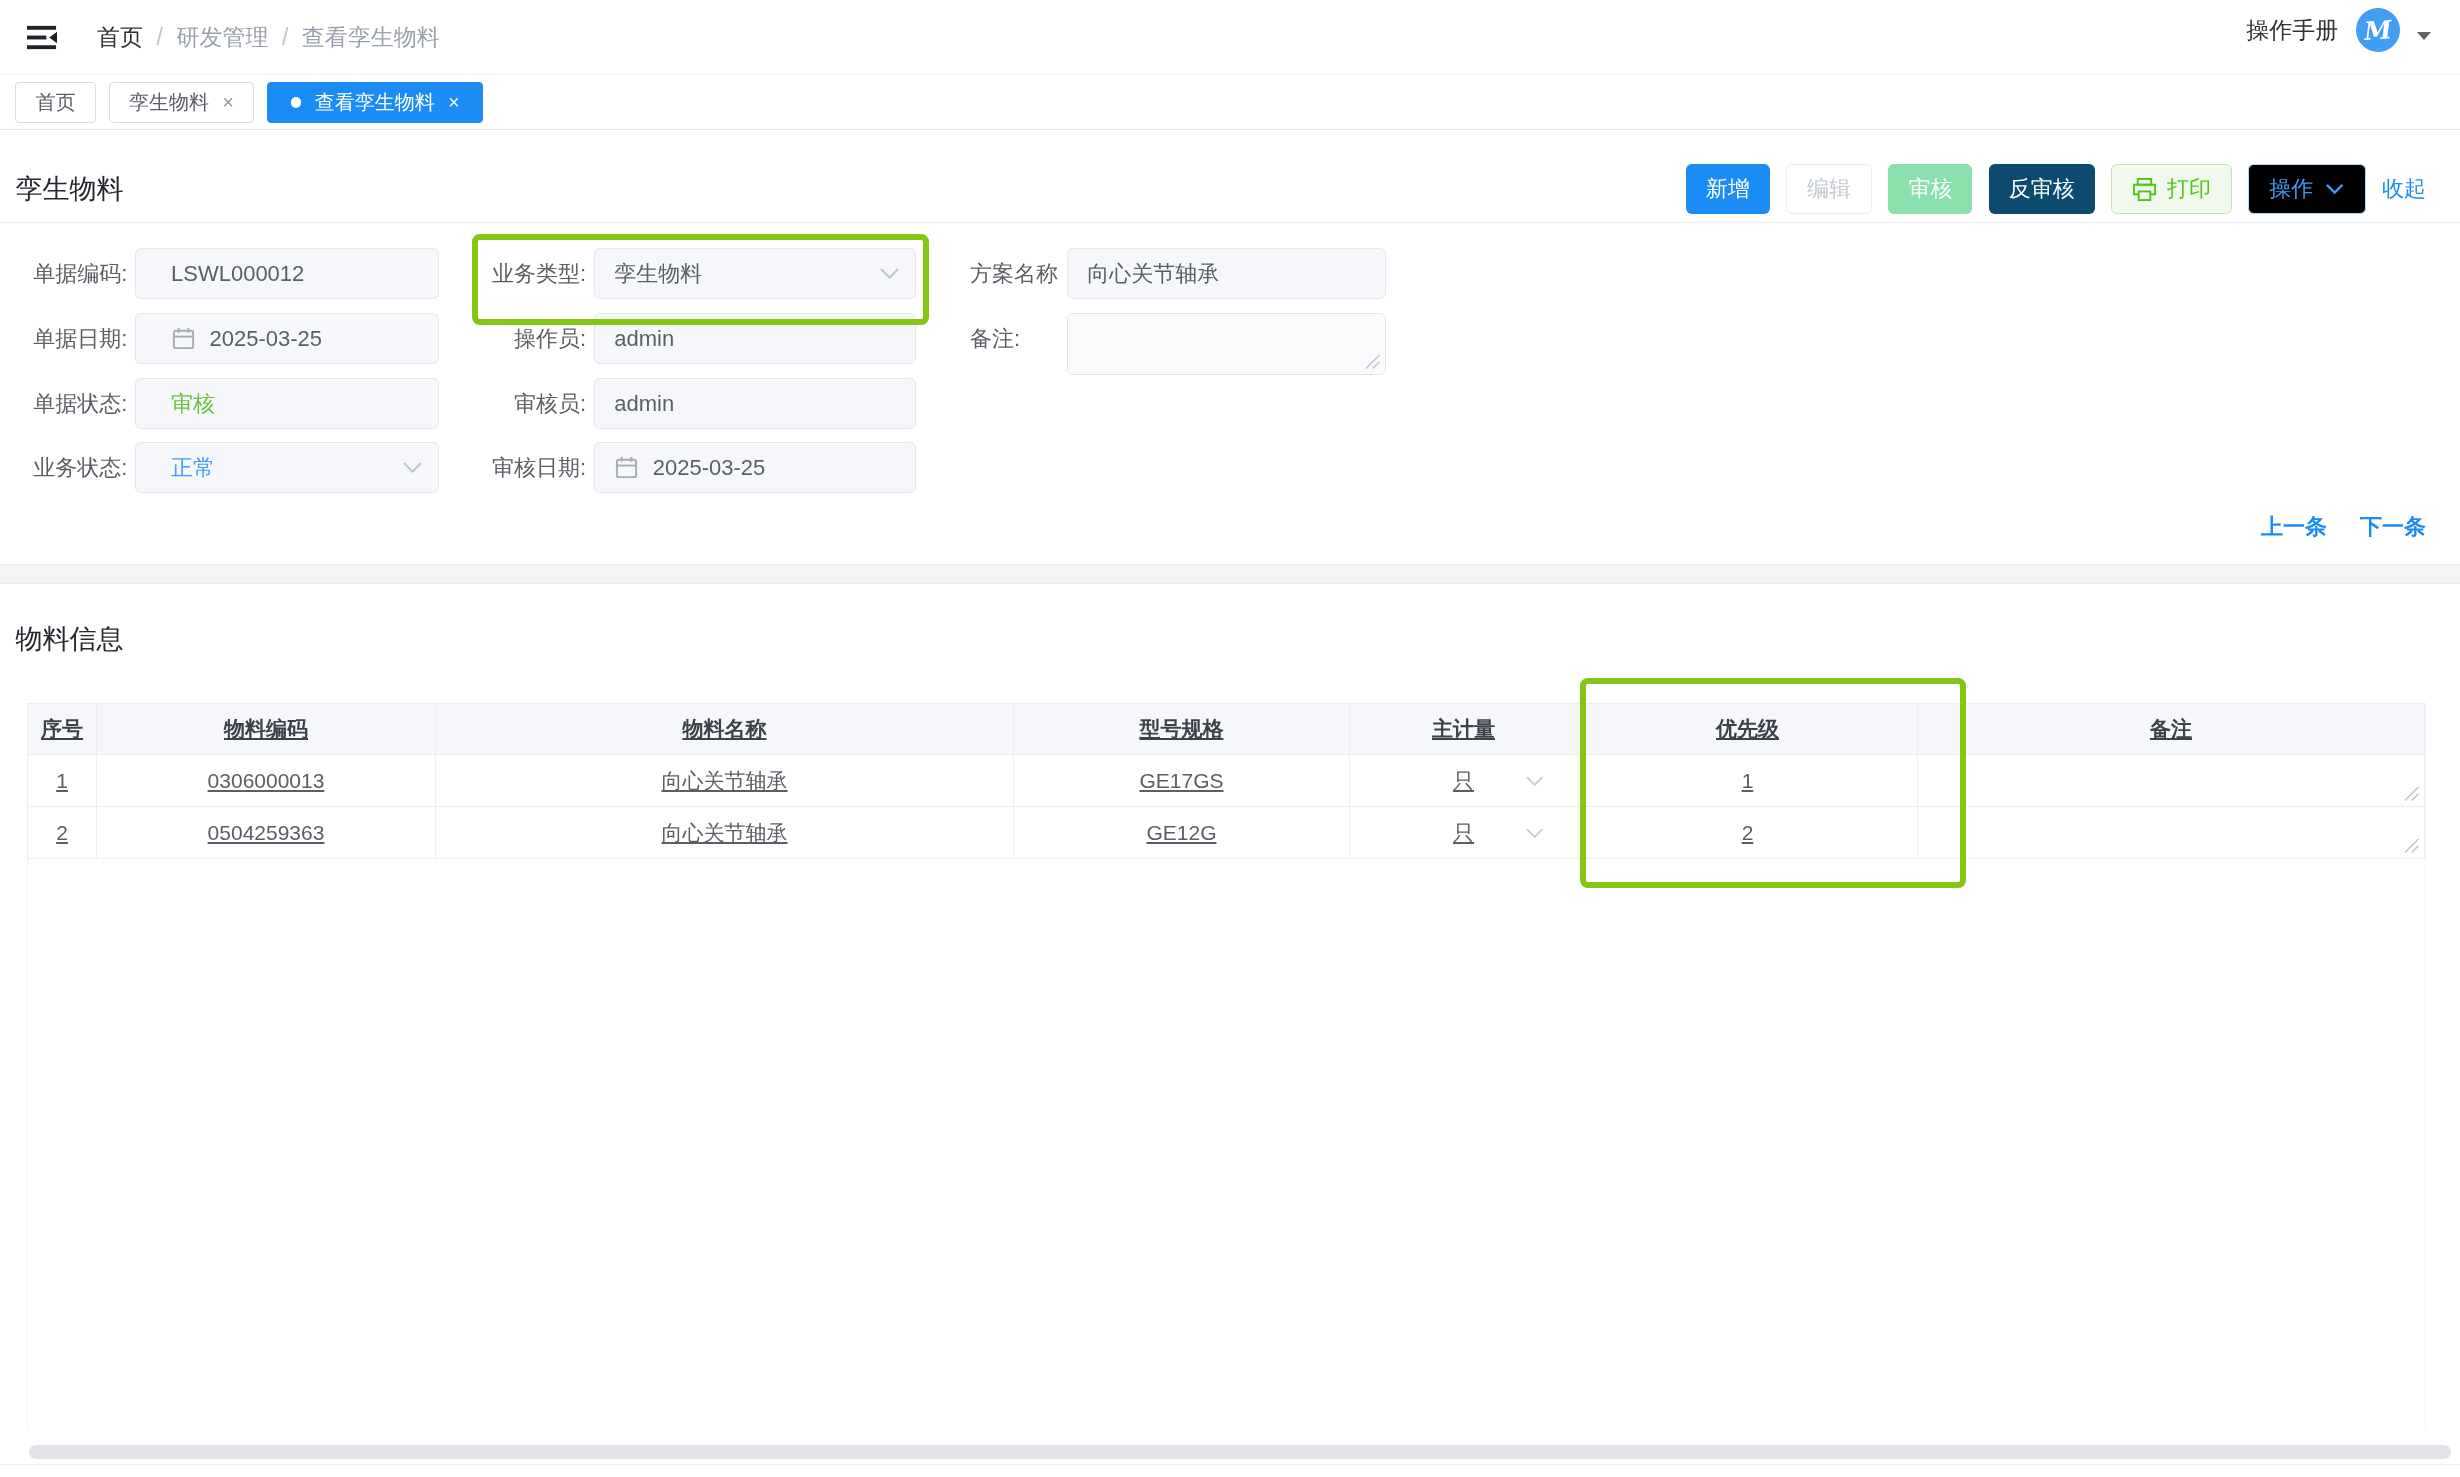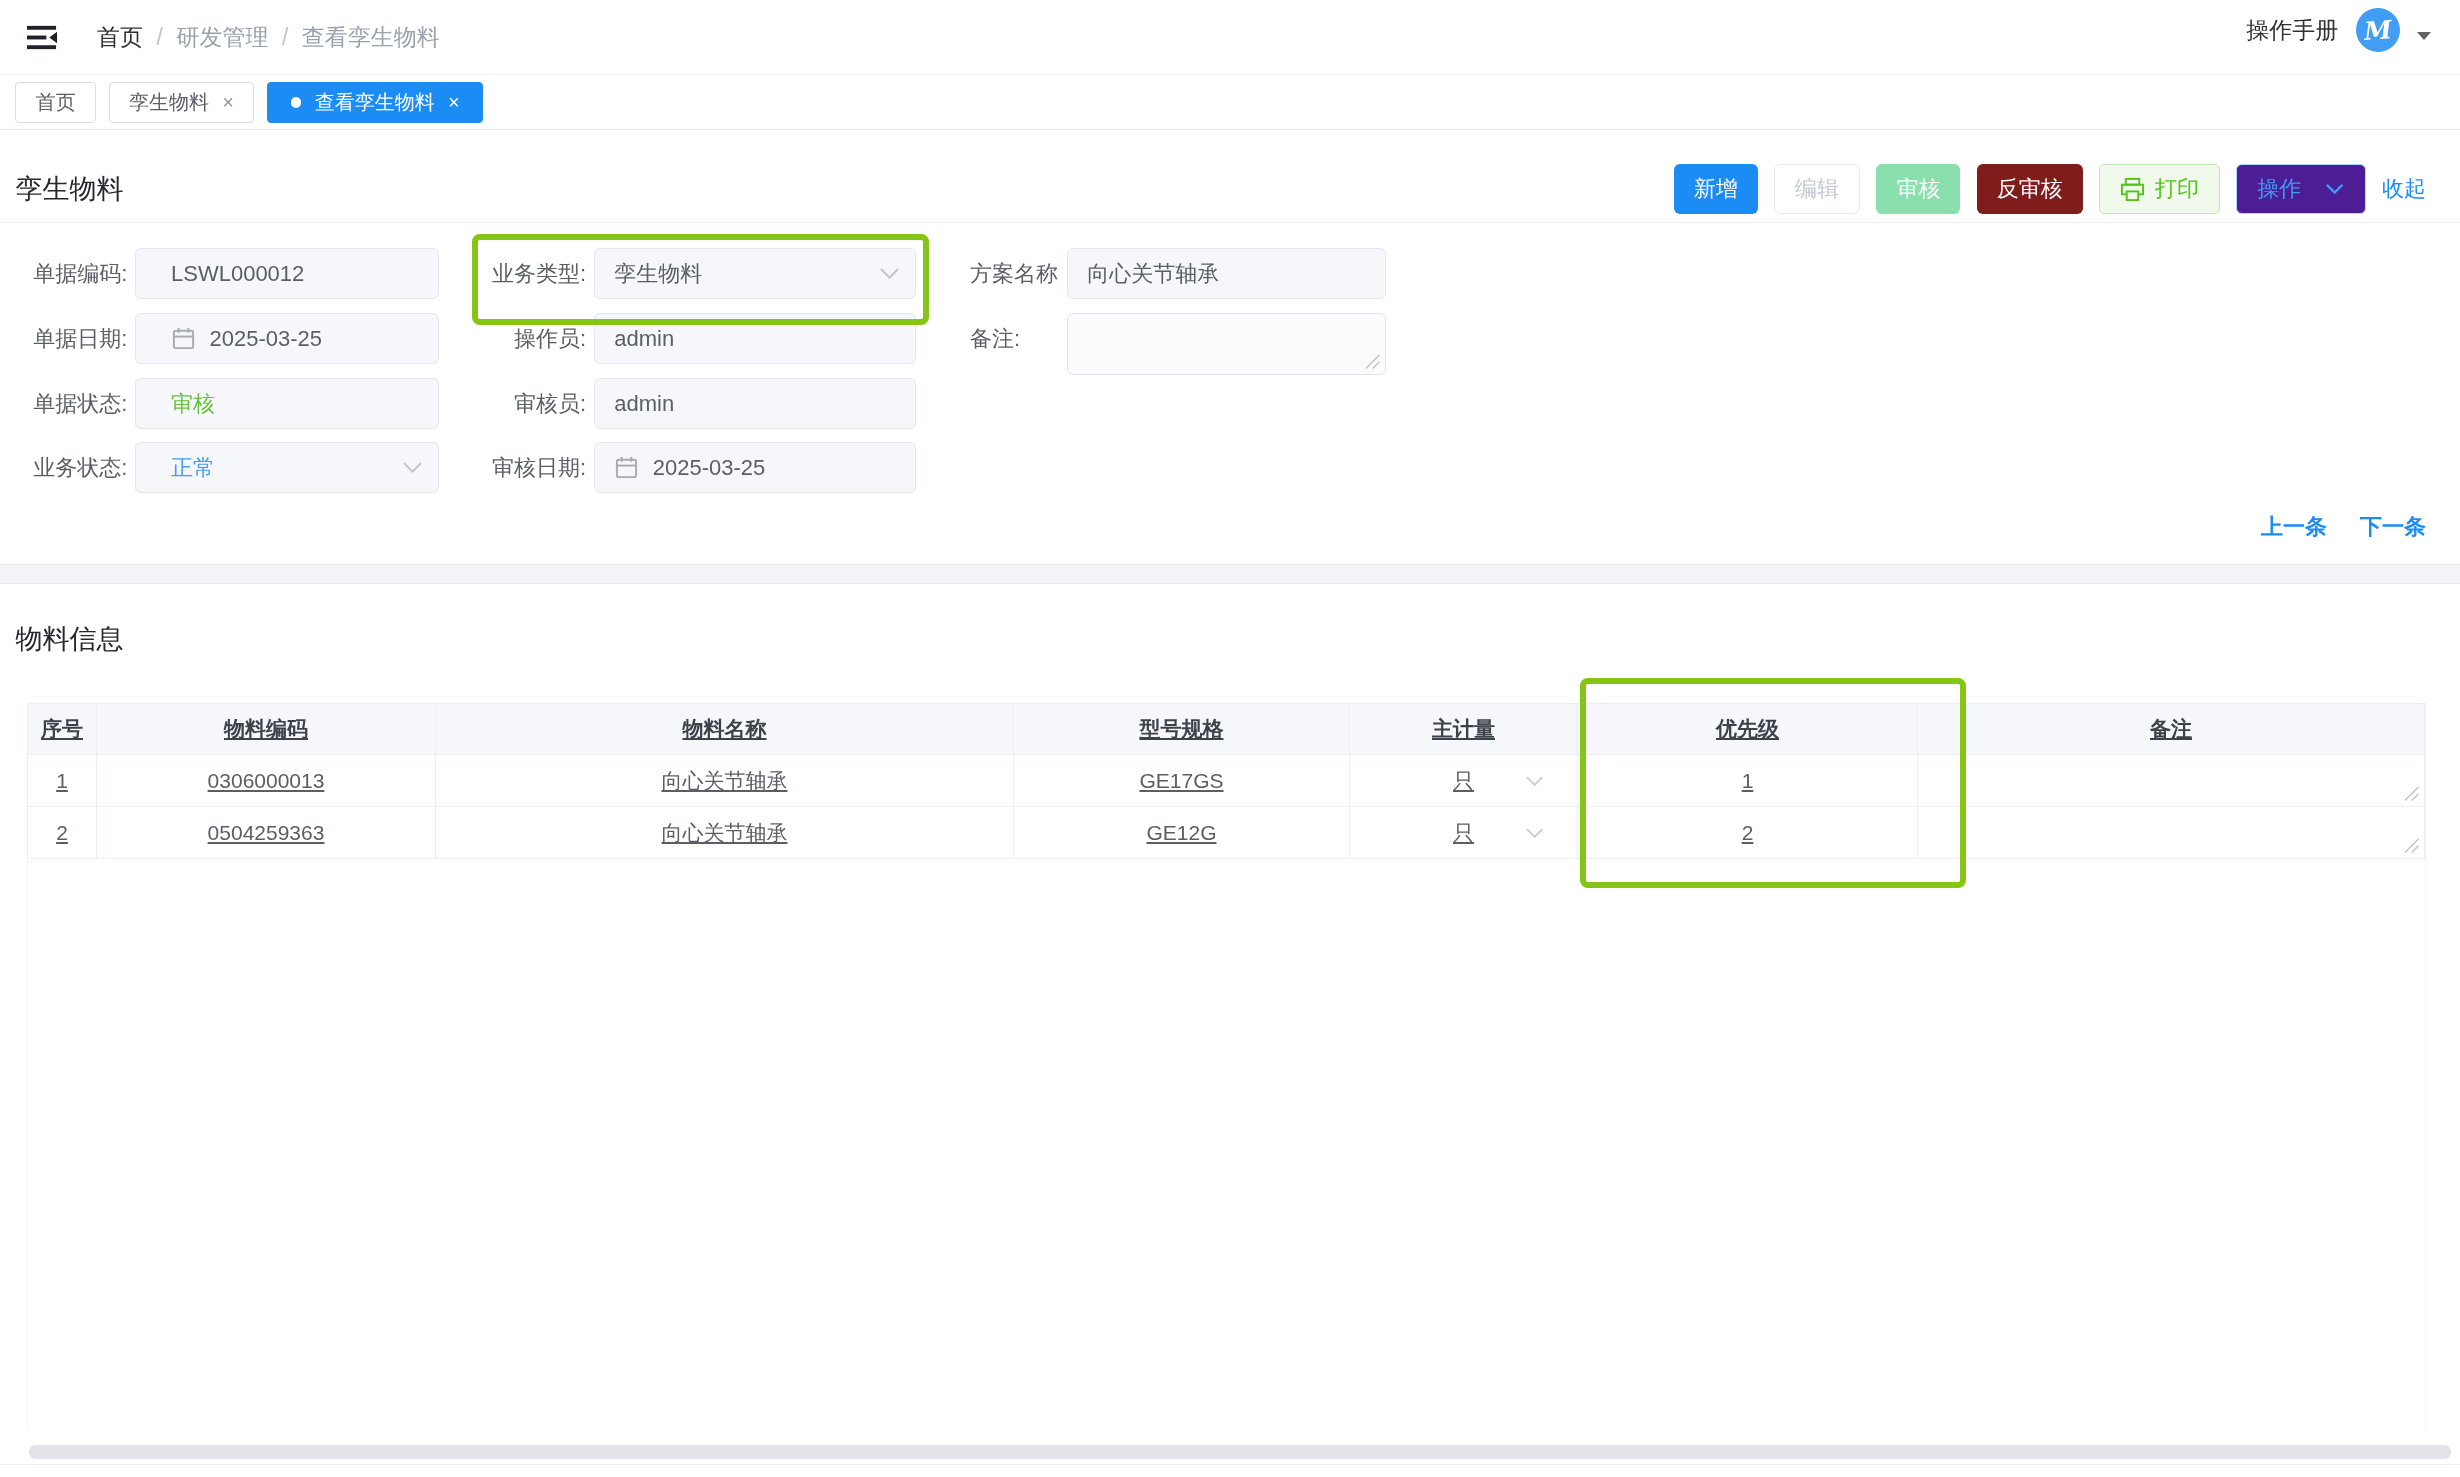--- a/index.html
+++ b/index.html
@@ -37,23 +37,23 @@
   .sec1-title { position:absolute; left:15.4px; top:162px; height:54px; display:flex; align-items:center;
                 font-size:27px; font-weight:500; color:#24282e; }
   .hdr-divider { position:absolute; left:0; top:222px; width:2460px; border-top:1px solid #ebeef5; }
 
   .btn-row { position:absolute; right:34px; top:164px; height:50px; display:flex; align-items:center; gap:16.4px; }
   .btn { height:50px; border-radius:5.8px; font-size:22px; display:inline-flex; align-items:center;
          justify-content:center; cursor:pointer; padding:0 20px; white-space:nowrap; }
   .btn-primary { background:#1c8cf5; color:#fff; }
   .btn-disabled { background:#fff; color:#c3c8d2; border:1px solid #e9ecf2; }
   .btn-audit { background:#8ae0ac; color:#fff; }
-  .btn-unaudit { background:#7f1d1d; color:#fff;font-family:Liberation Serif, serif; }
+  .btn-unaudit { background:#0c4a6e; color:#fff;font-family:Liberation Serif, serif; }
   .btn-print { background:#f0f9eb; color:#52c41a; border:1px solid #c2e7b0; gap:9.7px; }
-  .btn-action { background:#4c1d95; color:#3f9bf4; border:1px solid #b3d8ff; gap:24px; }
+  .btn-action { background:#000000; color:#3f9bf4; border:1px solid #b3d8ff; gap:12px; }
   .link { color:#1c8cf5; font-size:22px; cursor:pointer; }
 
   
   .f-label { position:absolute; height:51px; display:flex; align-items:center; font-size:22px; color:#5a5f66; }
   .f-label.r { justify-content:flex-end; }
   .f-box { position:absolute; height:51px; background:#f5f7fa; border:1px solid #e4e7ed; border-radius:5.8px;
            display:flex; align-items:center; padding:0 19.3px; font-size:22px; color:#5a5f66; gap:13.5px; }
   .f-box .chev { position:absolute; right:15.4px; }
   .t-green { color:#67c23a; }
   .t-blue { color:#409eff; }

